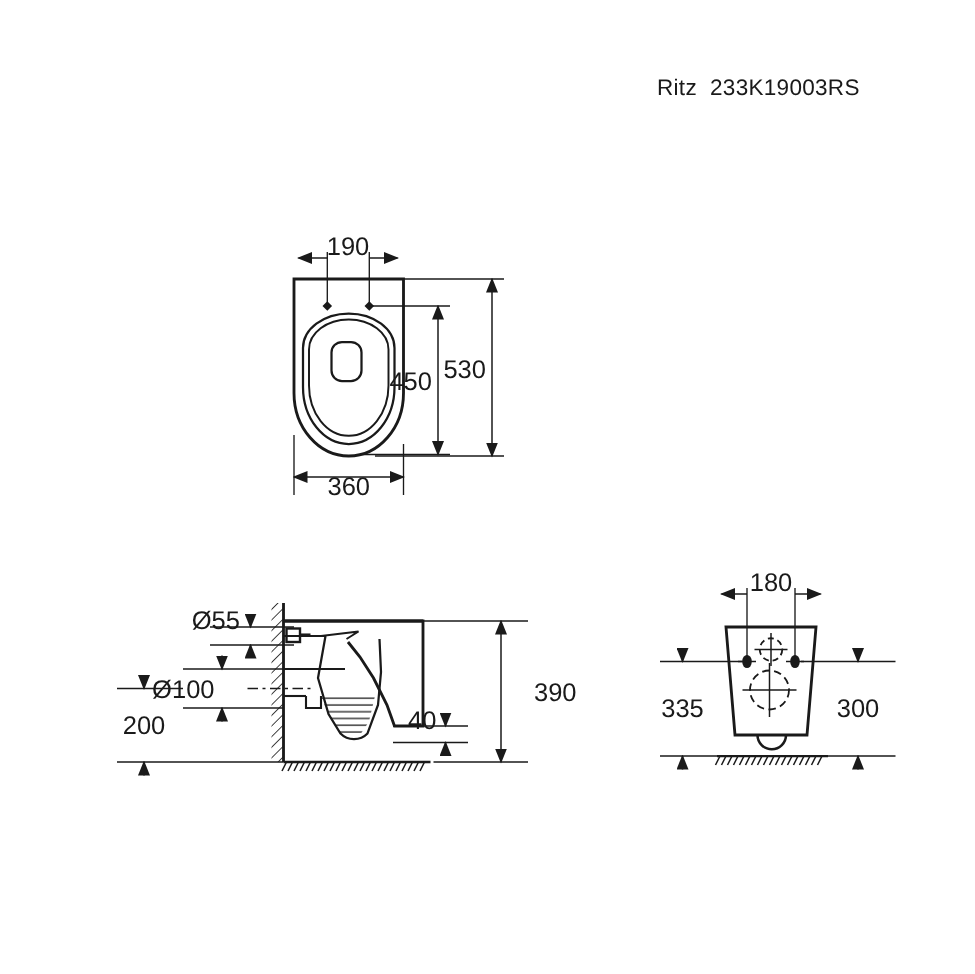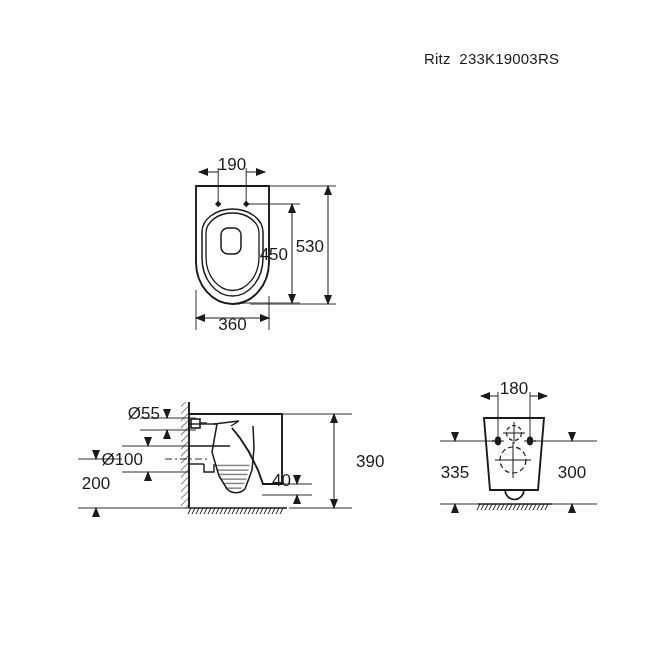--- a/index.html
+++ b/index.html
@@ -10,21 +10,21 @@
   #sheet {
     position: relative;
     width: 650px;
     height: 649px;
     background: #ffffff;
     overflow: hidden;
     font-family: "Liberation Sans", sans-serif;
   }
   #title-block {
     position: absolute;
-    left: 424px;
+    left: 438px;
     top: 50px;
     font-size: 15px;
     color: #1a1a1a;
     letter-spacing: 0.2px;
     white-space: pre;
   }
   #drawing-svg {
     position: absolute;
     left: 0;
     top: 0;

